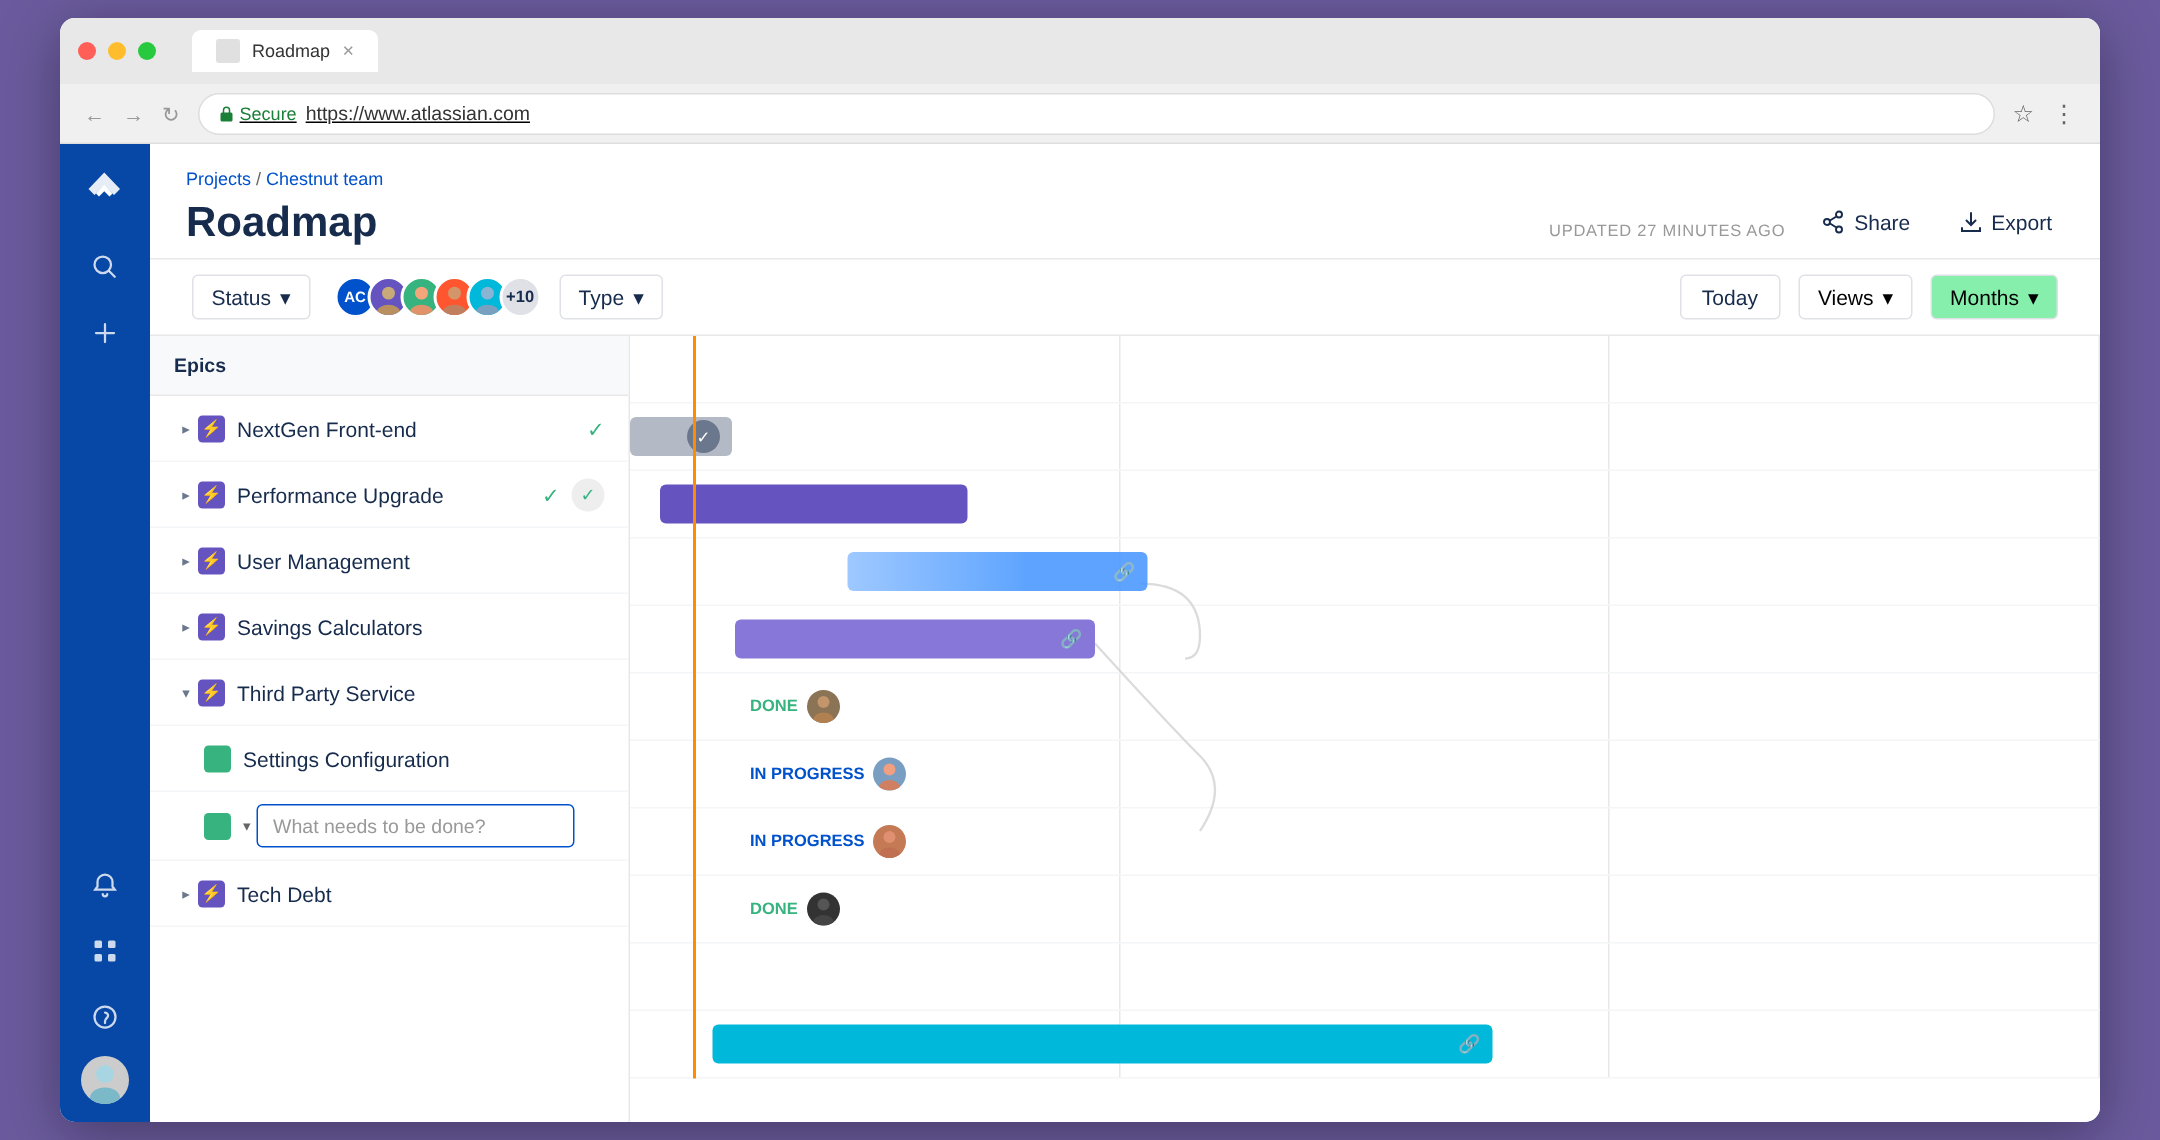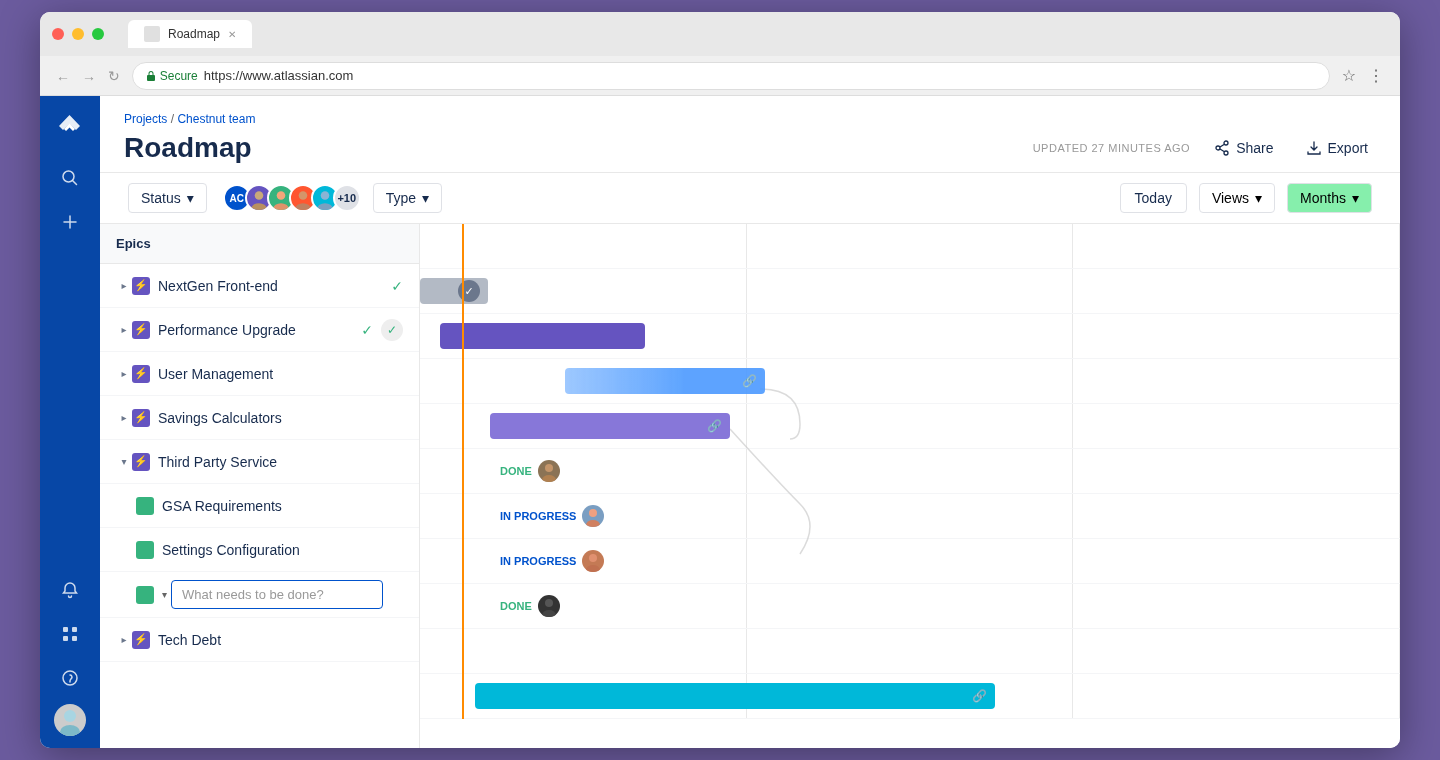--- a/index.html
+++ b/index.html
@@ -10,21 +10,21 @@
     .browser-titlebar { background: #e8e8e8; height: 44px; display: flex; align-items: center; padding: 0 12px; gap: 8px; flex-shrink: 0; }
     .traffic-light { width: 12px; height: 12px; border-radius: 50%; }
     .tl-red { background: #ff5f56; }
     .tl-yellow { background: #ffbd2e; }
     .tl-green { background: #27c93f; }
     .tab { background: #fff; border-radius: 6px 6px 0 0; padding: 6px 16px; font-size: 12px; color: #333; margin-left: 16px; display: flex; align-items: center; gap: 8px; }
     .tab-close { color: #999; font-size: 10px; cursor: pointer; }
     .tab-icon { width: 16px; height: 16px; background: #e0e0e0; border-radius: 2px; }
     .browser-addressbar { background: #f0f0f0; height: 40px; display: flex; align-items: center; padding: 0 16px; gap: 12px; flex-shrink: 0; border-bottom: 1px solid #ddd; }
     .nav-btn { color: #999; font-size: 14px; cursor: pointer; background: none; border: none; }
-    .address-bar { flex: 1; background: #fff; border: 1px solid #ddd; border-radius: 20px; height: 28px; display: flex; align-items: center; padding: 0 12px; font-size: 13px; gap: 6px; }
+    .address-bar { flex: 1; background: #fff; border: 1px solid #ddd; border-radius: 20px; height: 28px; display: flex; align-items: center; padding: 0 12px; font-size: 13px; gap: 6px; text-decoration: underline; }
     .secure-badge { color: #1a7f37; font-size: 12px; display: flex; align-items: center; gap: 3px; }
     .address-url { color: #333; font-size: 13px; }
     .browser-icons { display: flex; gap: 12px; color: #666; font-size: 16px; }
 
     
     .app { display: flex; flex: 1; overflow: hidden; }
 
     
     .sidebar { width: 60px; background: #0747a6; display: flex; flex-direction: column; align-items: center; padding: 12px 0; gap: 8px; flex-shrink: 0; }
     .sidebar-logo { width: 36px; height: 36px; display: flex; align-items: center; justify-content: center; margin-bottom: 8px; }
@@ -34,21 +34,21 @@
 
     
     .main { flex: 1; display: flex; flex-direction: column; background: #fff; overflow: hidden; }
 
     
     .page-header { padding: 16px 24px 8px; border-bottom: 1px solid #e8e8e8; flex-shrink: 0; }
     .breadcrumb { font-size: 12px; color: #666; margin-bottom: 6px; }
     .breadcrumb a { color: #0052cc; text-decoration: none; }
     .header-row { display: flex; align-items: center; justify-content: space-between; }
     .page-title { font-size: 28px; font-weight: 600; color: #172b4d; }
-    .header-actions { display: flex; align-items: center; gap: 16px; }
+    .header-actions { display: flex; align-items: flex-end; gap: 16px; }
     .updated-text { font-size: 11px; color: #999; text-transform: uppercase; letter-spacing: 0.5px; }
     .action-btn { display: flex; align-items: center; gap: 6px; font-size: 14px; color: #172b4d; cursor: pointer; background: none; border: none; padding: 4px 8px; border-radius: 4px; }
 
     
     .toolbar { display: flex; align-items: center; padding: 10px 28px; gap: 12px; border-bottom: 1px solid #e8e8e8; flex-shrink: 0; }
     .filter-btn { display: flex; align-items: center; gap: 6px; padding: 6px 12px; border: 1px solid #dfe1e6; border-radius: 4px; font-size: 14px; color: #172b4d; cursor: pointer; background: #fff; }
     .avatars { display: flex; align-items: center; gap: -4px; margin-left: 4px; justify-content: center; }
     .avatar { width: 28px; height: 28px; border-radius: 50%; border: 2px solid #fff; margin-left: -6px; background: #ddd; overflow: hidden; display: flex; align-items: center; justify-content: center; font-size: 10px; font-weight: 600; }
     .avatar:first-child { margin-left: 0; }
     .avatar-more { background: #dfe1e6; color: #172b4d; font-size: 11px; font-weight: 600; }
@@ -292,24 +292,20 @@
             <span class="epic-name">Savings Calculators</span>
           </div>
 
           <div class="epic-row">
             <div class="epic-chevron chevron-down-expanded"></div>
             <div class="epic-icon purple">⚡</div>
             <span class="epic-name">Third Party Service</span>
           </div>
 
 
-          <div class="epic-row child">
-            <div class="epic-icon green" style="background:#36b37e;"></div>
-            <span class="epic-name">GSA Requirements</span>
-          </div>
 
           <div class="epic-row child">
             <div class="epic-icon green" style="background:#36b37e;"></div>
             <span class="epic-name">Settings Configuration</span>
           </div>
 
 
           <div class="input-row">
             <div class="epic-icon green" style="background:#36b37e; margin-right:8px;"></div>
             <span style="margin-right:4px;font-size:10px;color:#666;">▾</span>

